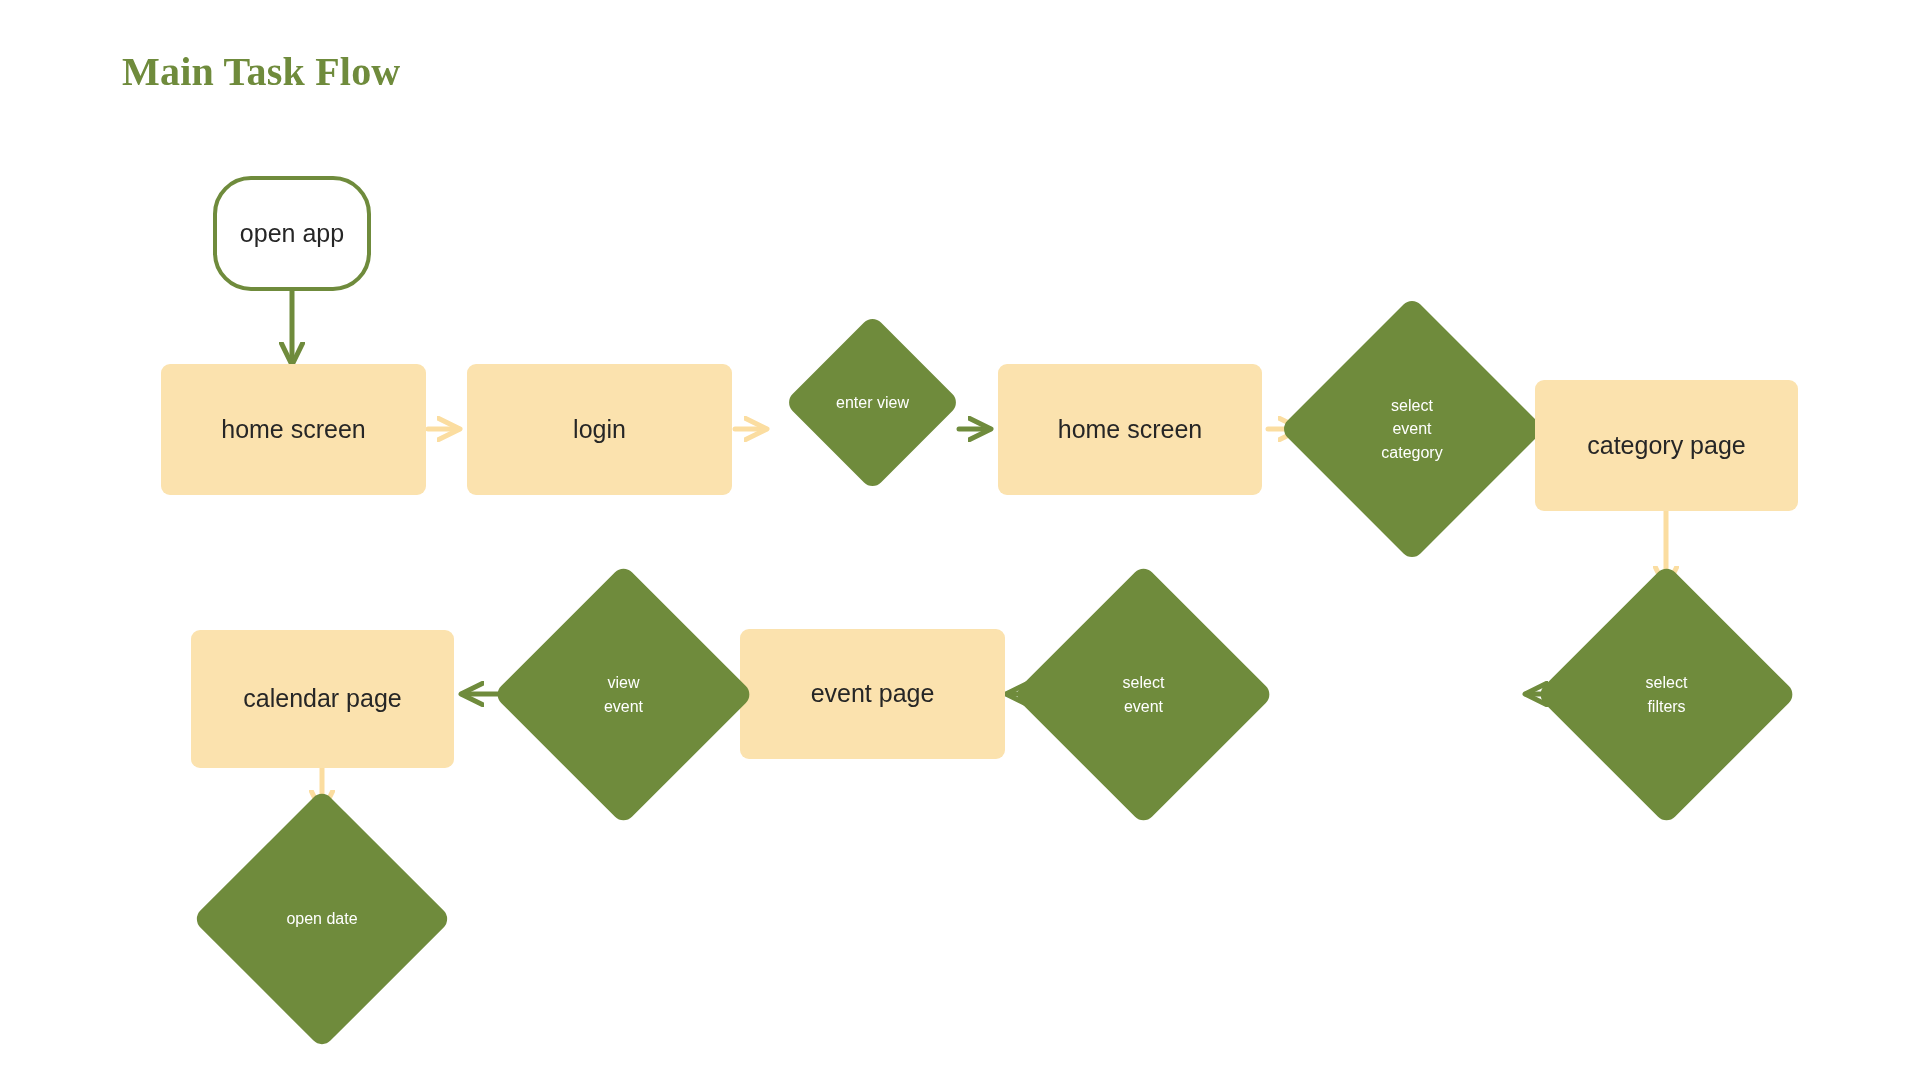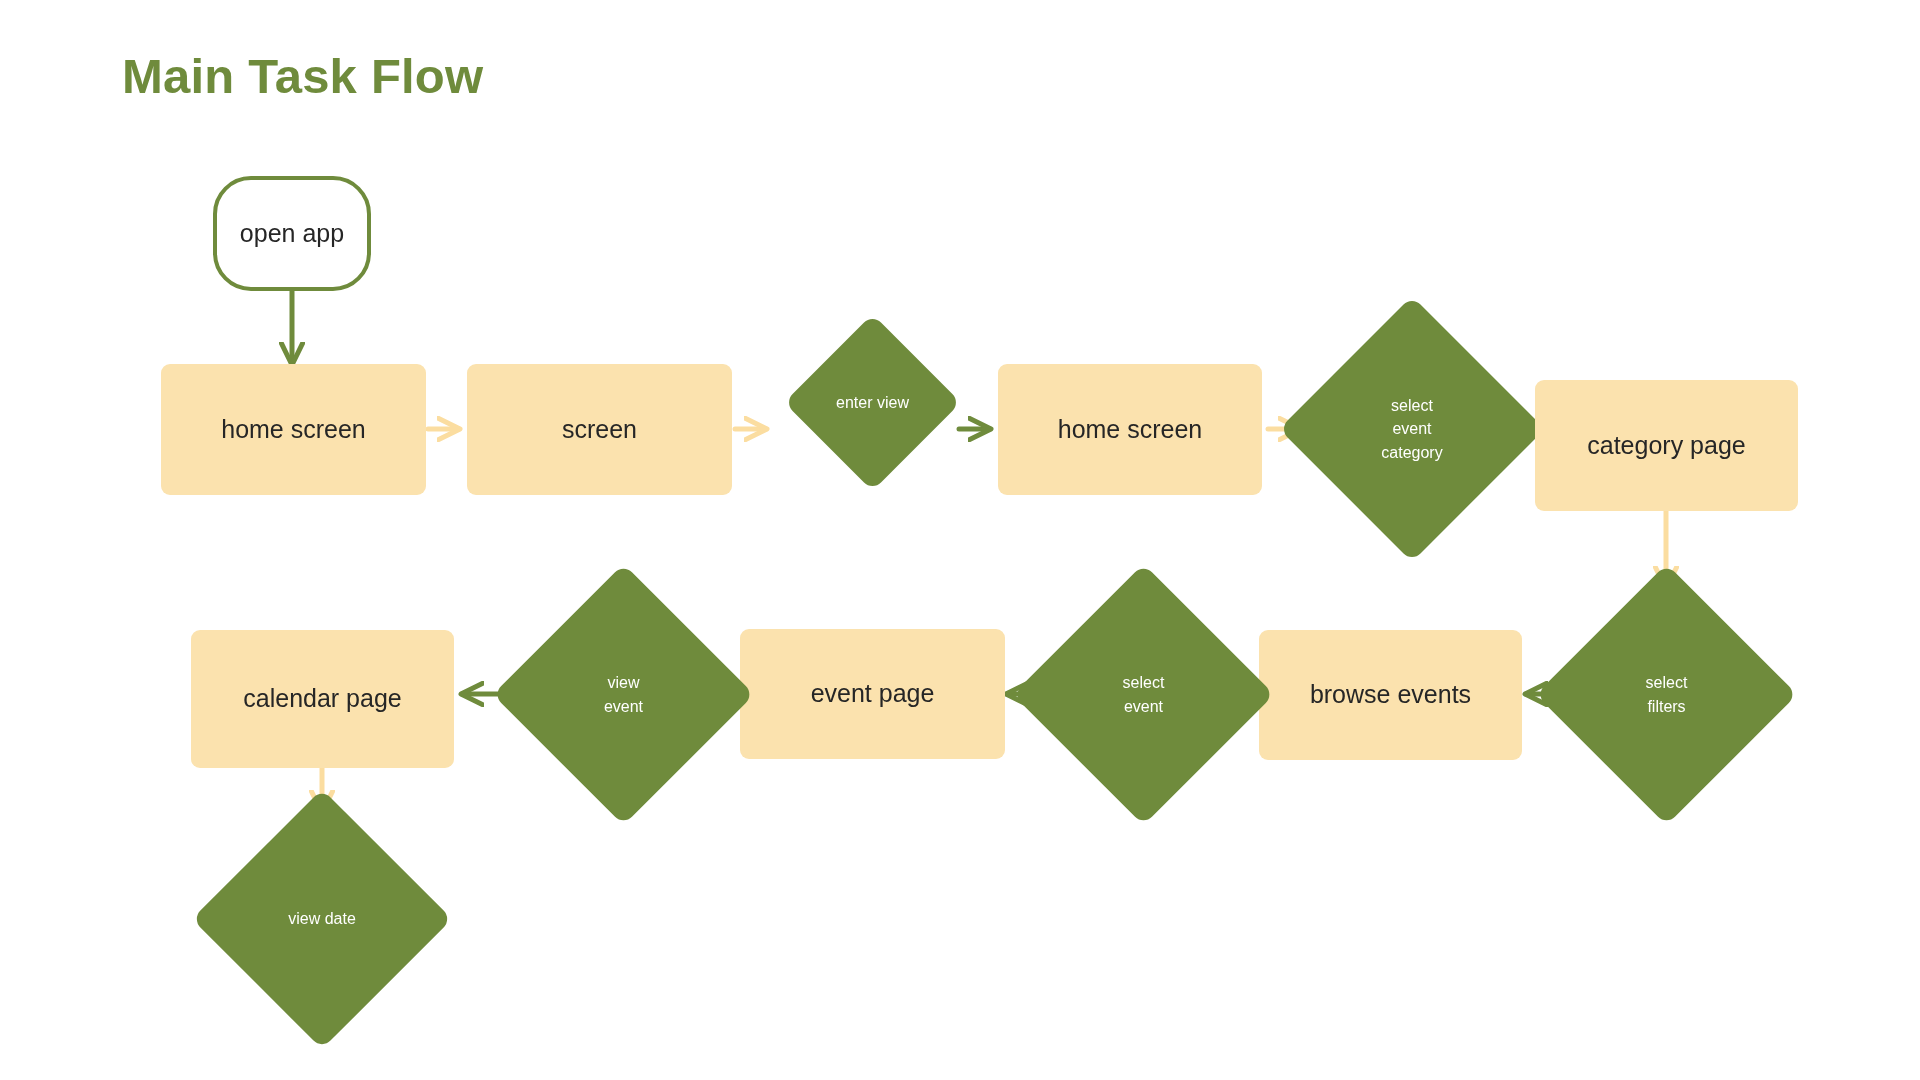--- a/index.html
+++ b/index.html
@@ -20,25 +20,26 @@
     left: 0; top: 0;
     width: 1920px;
     height: 1080px;
   }
 
   
   .page-title {
     position: absolute;
     left: 122px;
     top: 48px;
-    font-size: 49px;
+    font-size: 40px;
     font-weight: bold;
     letter-spacing: 0.2px;
     color: #6f8b3c;
     white-space: nowrap;
+    font-family: Liberation Serif, serif;
   }
 
   
   .node {
     position: absolute;
     box-sizing: border-box;
     display: flex;
     align-items: center;
     justify-content: center;
     text-align: center;
@@ -150,21 +151,21 @@
 
     <div class="node terminator" style="left:213px; top:176px; width:158px; height:115px;">
       <span>open app</span>
     </div>
 
     <div class="node rect" style="left:161px; top:364px; width:265px; height:131px;">
       <span>home screen</span>
     </div>
 
     <div class="node rect" style="left:467px; top:364px; width:265px; height:131px;">
-      <span>screen</span>
+      <span>login</span>
     </div>
 
     <div class="diamond-wrap" style="left:810px; top:340px; width:125px; height:125px;">
       <div class="diamond-shape"></div>
       <div class="diamond-label">enter view</div>
     </div>
 
     <div class="node rect" style="left:998px; top:364px; width:264px; height:131px;">
       <span>home screen</span>
     </div>
@@ -179,23 +180,20 @@
     <div class="node rect" style="left:1535px; top:380px; width:263px; height:131px;">
       <span>category page</span>
     </div>
 
     <div class="diamond-wrap" style="left:1574px; top:602px; width:185px; height:185px;">
       <div class="diamond-shape"></div>
       <div class="diamond-label">select
 filters</div>
     </div>
 
-    <div class="node rect" style="left:1259px; top:630px; width:263px; height:130px;">
-      <span>browse events</span>
-    </div>
 
     <div class="diamond-wrap" style="left:1051px; top:602px; width:185px; height:185px;">
       <div class="diamond-shape"></div>
       <div class="diamond-label">select
 event</div>
     </div>
 
     <div class="node rect" style="left:740px; top:629px; width:265px; height:130px;">
       <span>event page</span>
     </div>
@@ -205,17 +203,17 @@
       <div class="diamond-label">view
 event</div>
     </div>
 
     <div class="node rect" style="left:191px; top:630px; width:263px; height:138px;">
       <span>calendar page</span>
     </div>
 
     <div class="diamond-wrap" style="left:230px; top:827px; width:184px; height:184px;">
       <div class="diamond-shape"></div>
-      <div class="diamond-label">view date</div>
+      <div class="diamond-label">open date</div>
     </div>
 
   </div>
 </div>
 
 </body></html>

